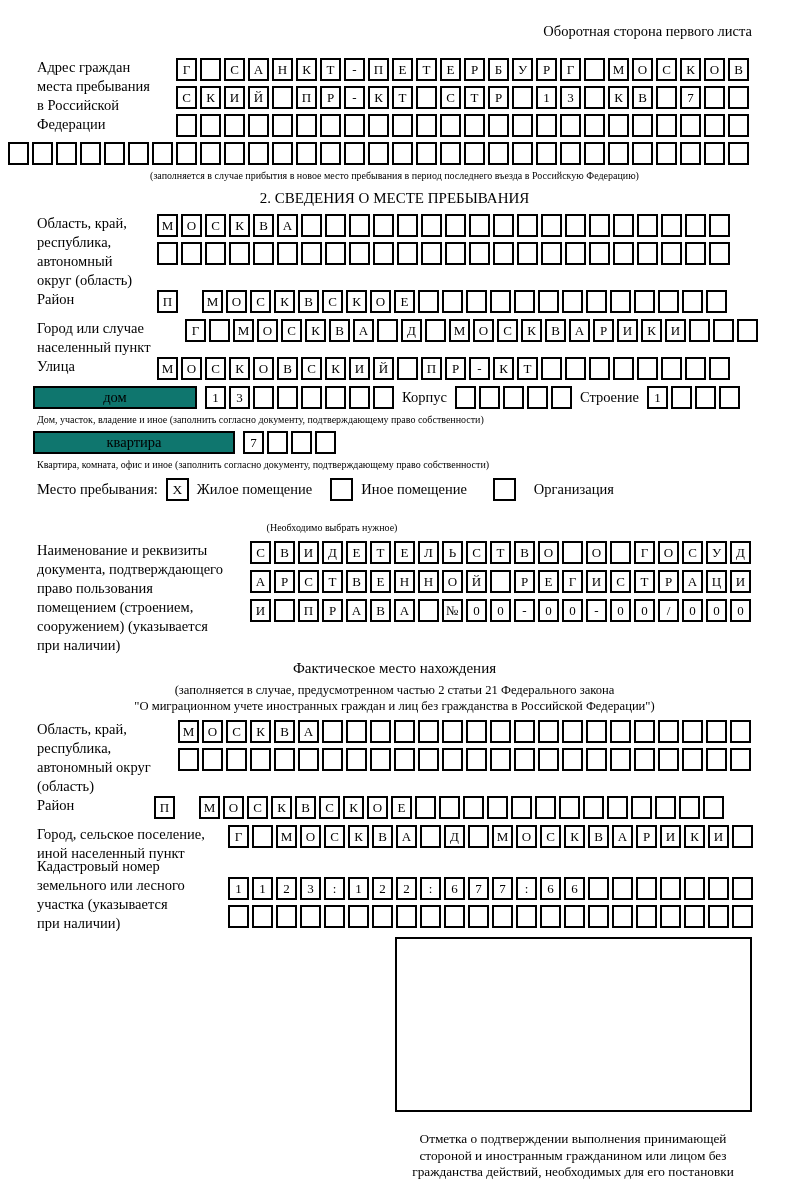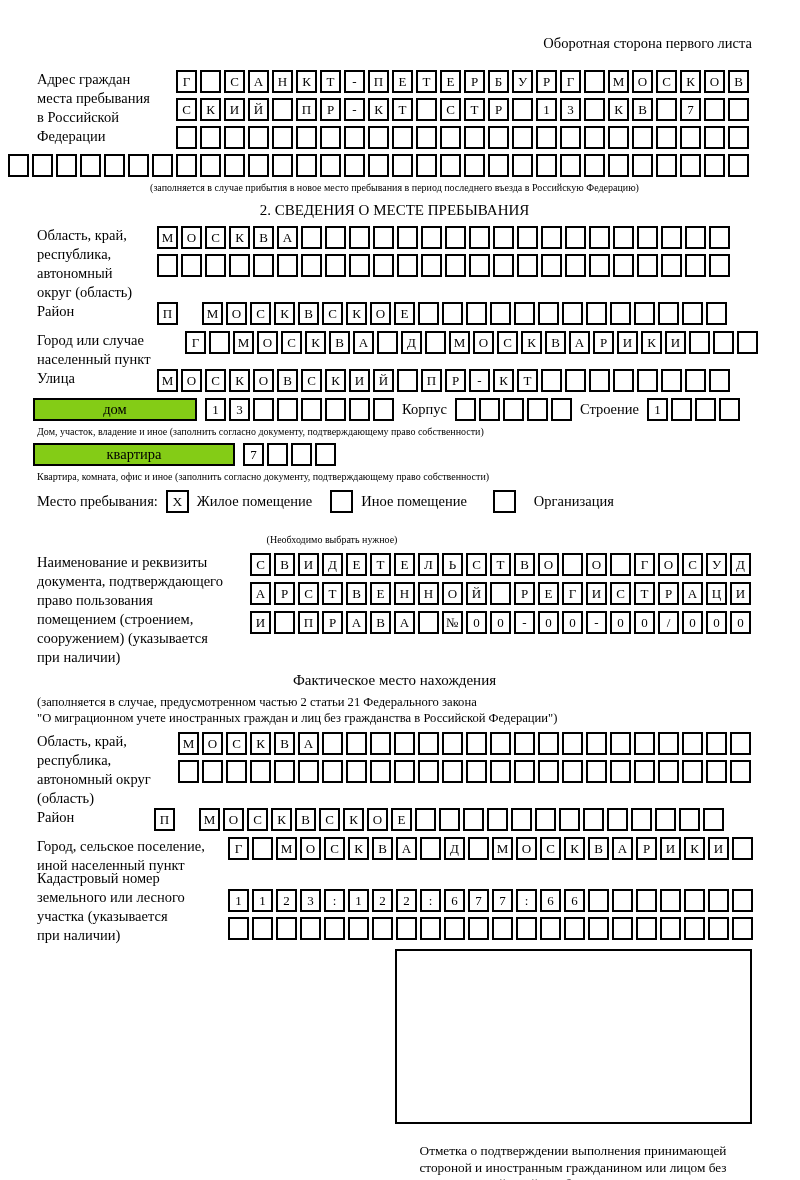--- a/index.html
+++ b/index.html
@@ -1,42 +1,42 @@
 <!DOCTYPE html>
 <html><head>
 <meta charset="utf-8">
 <style>
   html,body{margin:0;padding:0;background:#fff;}
   body{width:800px;height:1180px;overflow:hidden;color:#000;
        font-family:"Liberation Serif","DejaVu Serif",serif;}
   .page{box-sizing:border-box;width:800px;height:1180px;padding:22px 0 0 37px;}
-  .hdr{width:715px;text-align:right;font-size:14.5px;line-height:18px;margin-top:12px;}
+  .hdr{width:715px;text-align:right;font-size:14.5px;line-height:18px;}
   .block{display:flex;align-items:flex-start;}
   .lbl{white-space:pre-line;font-size:14.5px;line-height:19px;flex:0 0 auto;}
   .w139{width:139px}.w120{width:120px}.w148{width:148px}.w213{width:213px}
   .w141{width:141px}.w117{width:117px}.w191{width:191px}
   .rows{display:flex;flex-direction:column;gap:5px;}
   .cellrow{display:flex;gap:3px;flex-wrap:nowrap;}
   .cell{box-sizing:border-box;flex:0 0 21px;width:21px;height:23px;border:2px solid #000;
         display:flex;align-items:center;justify-content:center;font-size:13px;line-height:1;
         background:#fff;}
   .gap24{margin-left:24px;}
   .fullrow{margin-left:-29px;margin-top:5px;}
   .note{font-size:10px;line-height:14px;}
   .center{width:715px;text-align:center;}
   .title{width:715px;text-align:center;font-weight:normal;font-size:15px;line-height:19px;}
   .inline-line{display:flex;align-items:center;column-gap:8px;flex-wrap:nowrap;}
   .fieldbox{box-sizing:border-box;border:2px solid #000;height:23px;display:flex;
-            align-items:center;justify-content:center;font-size:14.5px;background:#84cc16;}
+            align-items:center;justify-content:center;font-size:14.5px;background:#0f766e;}
   .bw164{width:164px}.bw202{width:202px}
   .inl-lbl{font-size:14.5px;white-space:nowrap;}
   .cb{box-sizing:border-box;flex:0 0 23px;width:23px;height:23px;border:2px solid #000;
       display:flex;align-items:center;justify-content:center;font-size:13.5px;background:#fff;}
   .mesto-note{width:590px;text-align:center;}
-  .factnote{width:715px;white-space:pre-line;font-size:12.6px;line-height:16px;}
+  .factnote{width:715px;text-align:center;white-space:pre-line;font-size:12.6px;line-height:16px;}
   .stamp{box-sizing:border-box;width:357px;height:175px;border:2px solid #000;
          margin-left:358px;background:#fff;}
   .caption{width:390px;margin-left:341px;text-align:center;white-space:pre-line;
            font-size:13.3px;line-height:16.5px;}
   .mt4{margin-top:4px}.mt6{margin-top:6px}.mt3{margin-top:20px}
   .mt7{margin-top:19px}.mt18{margin-top:18px}.mtn6{margin-top:-6px}
 </style>
 </head>
 <body>
 

